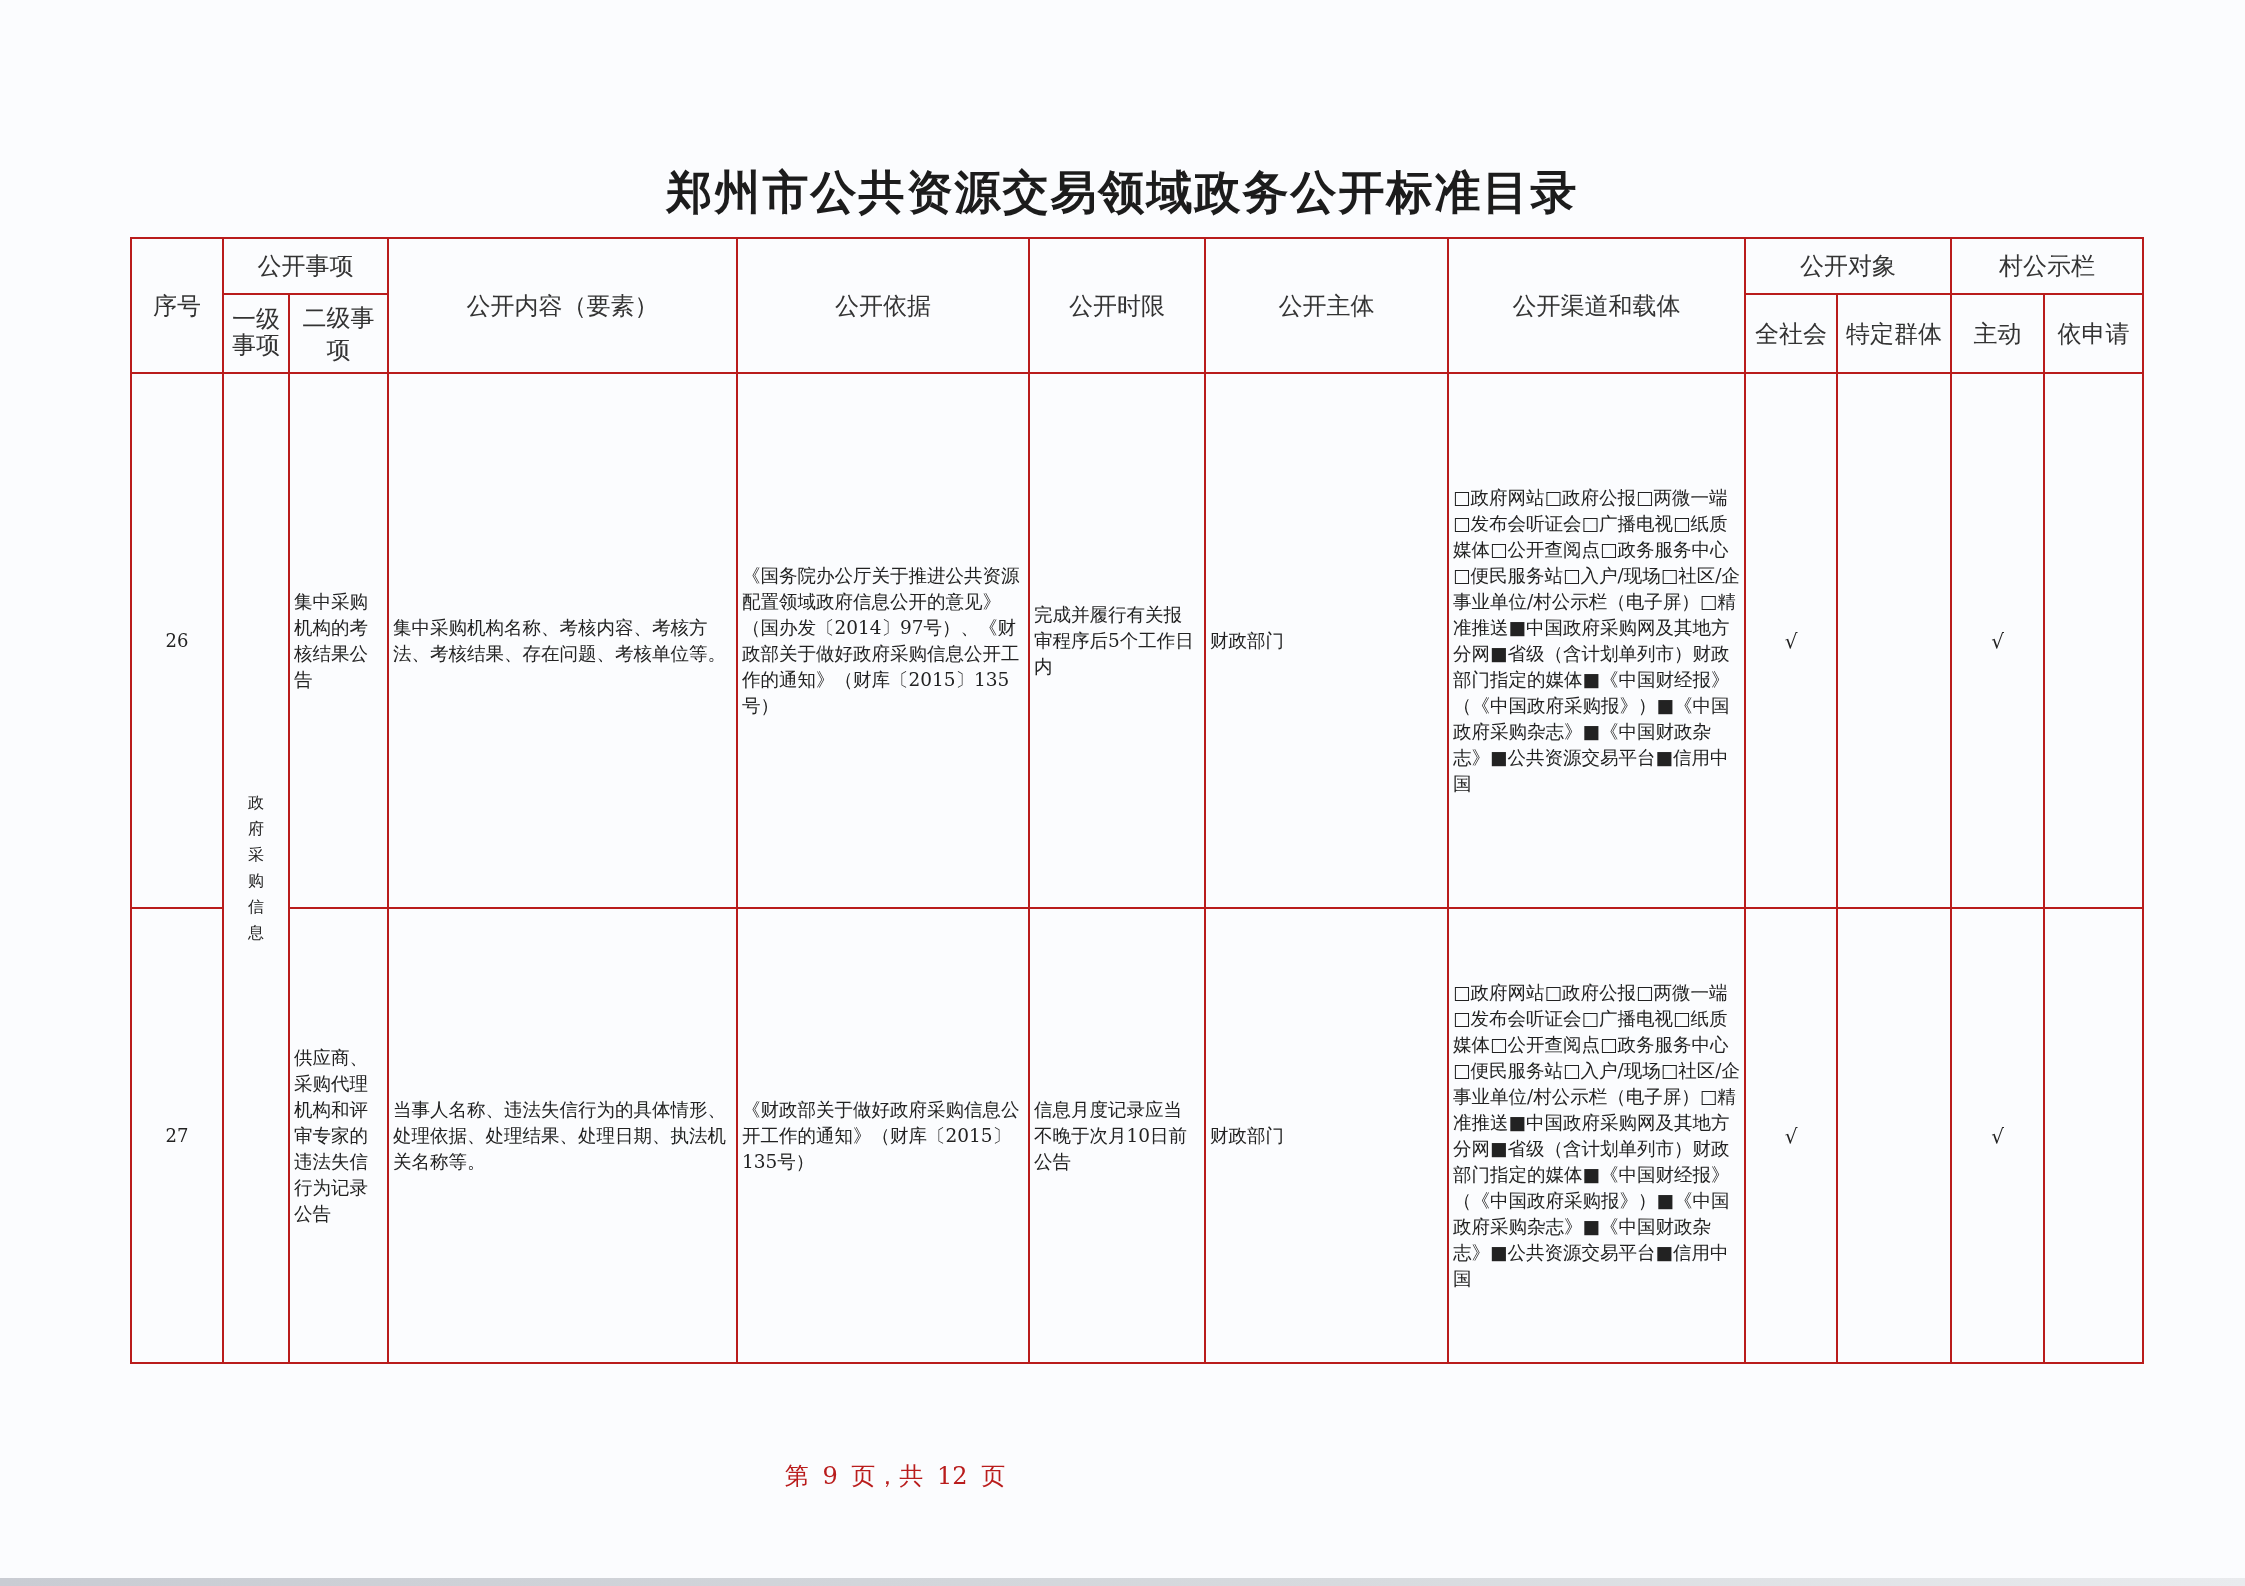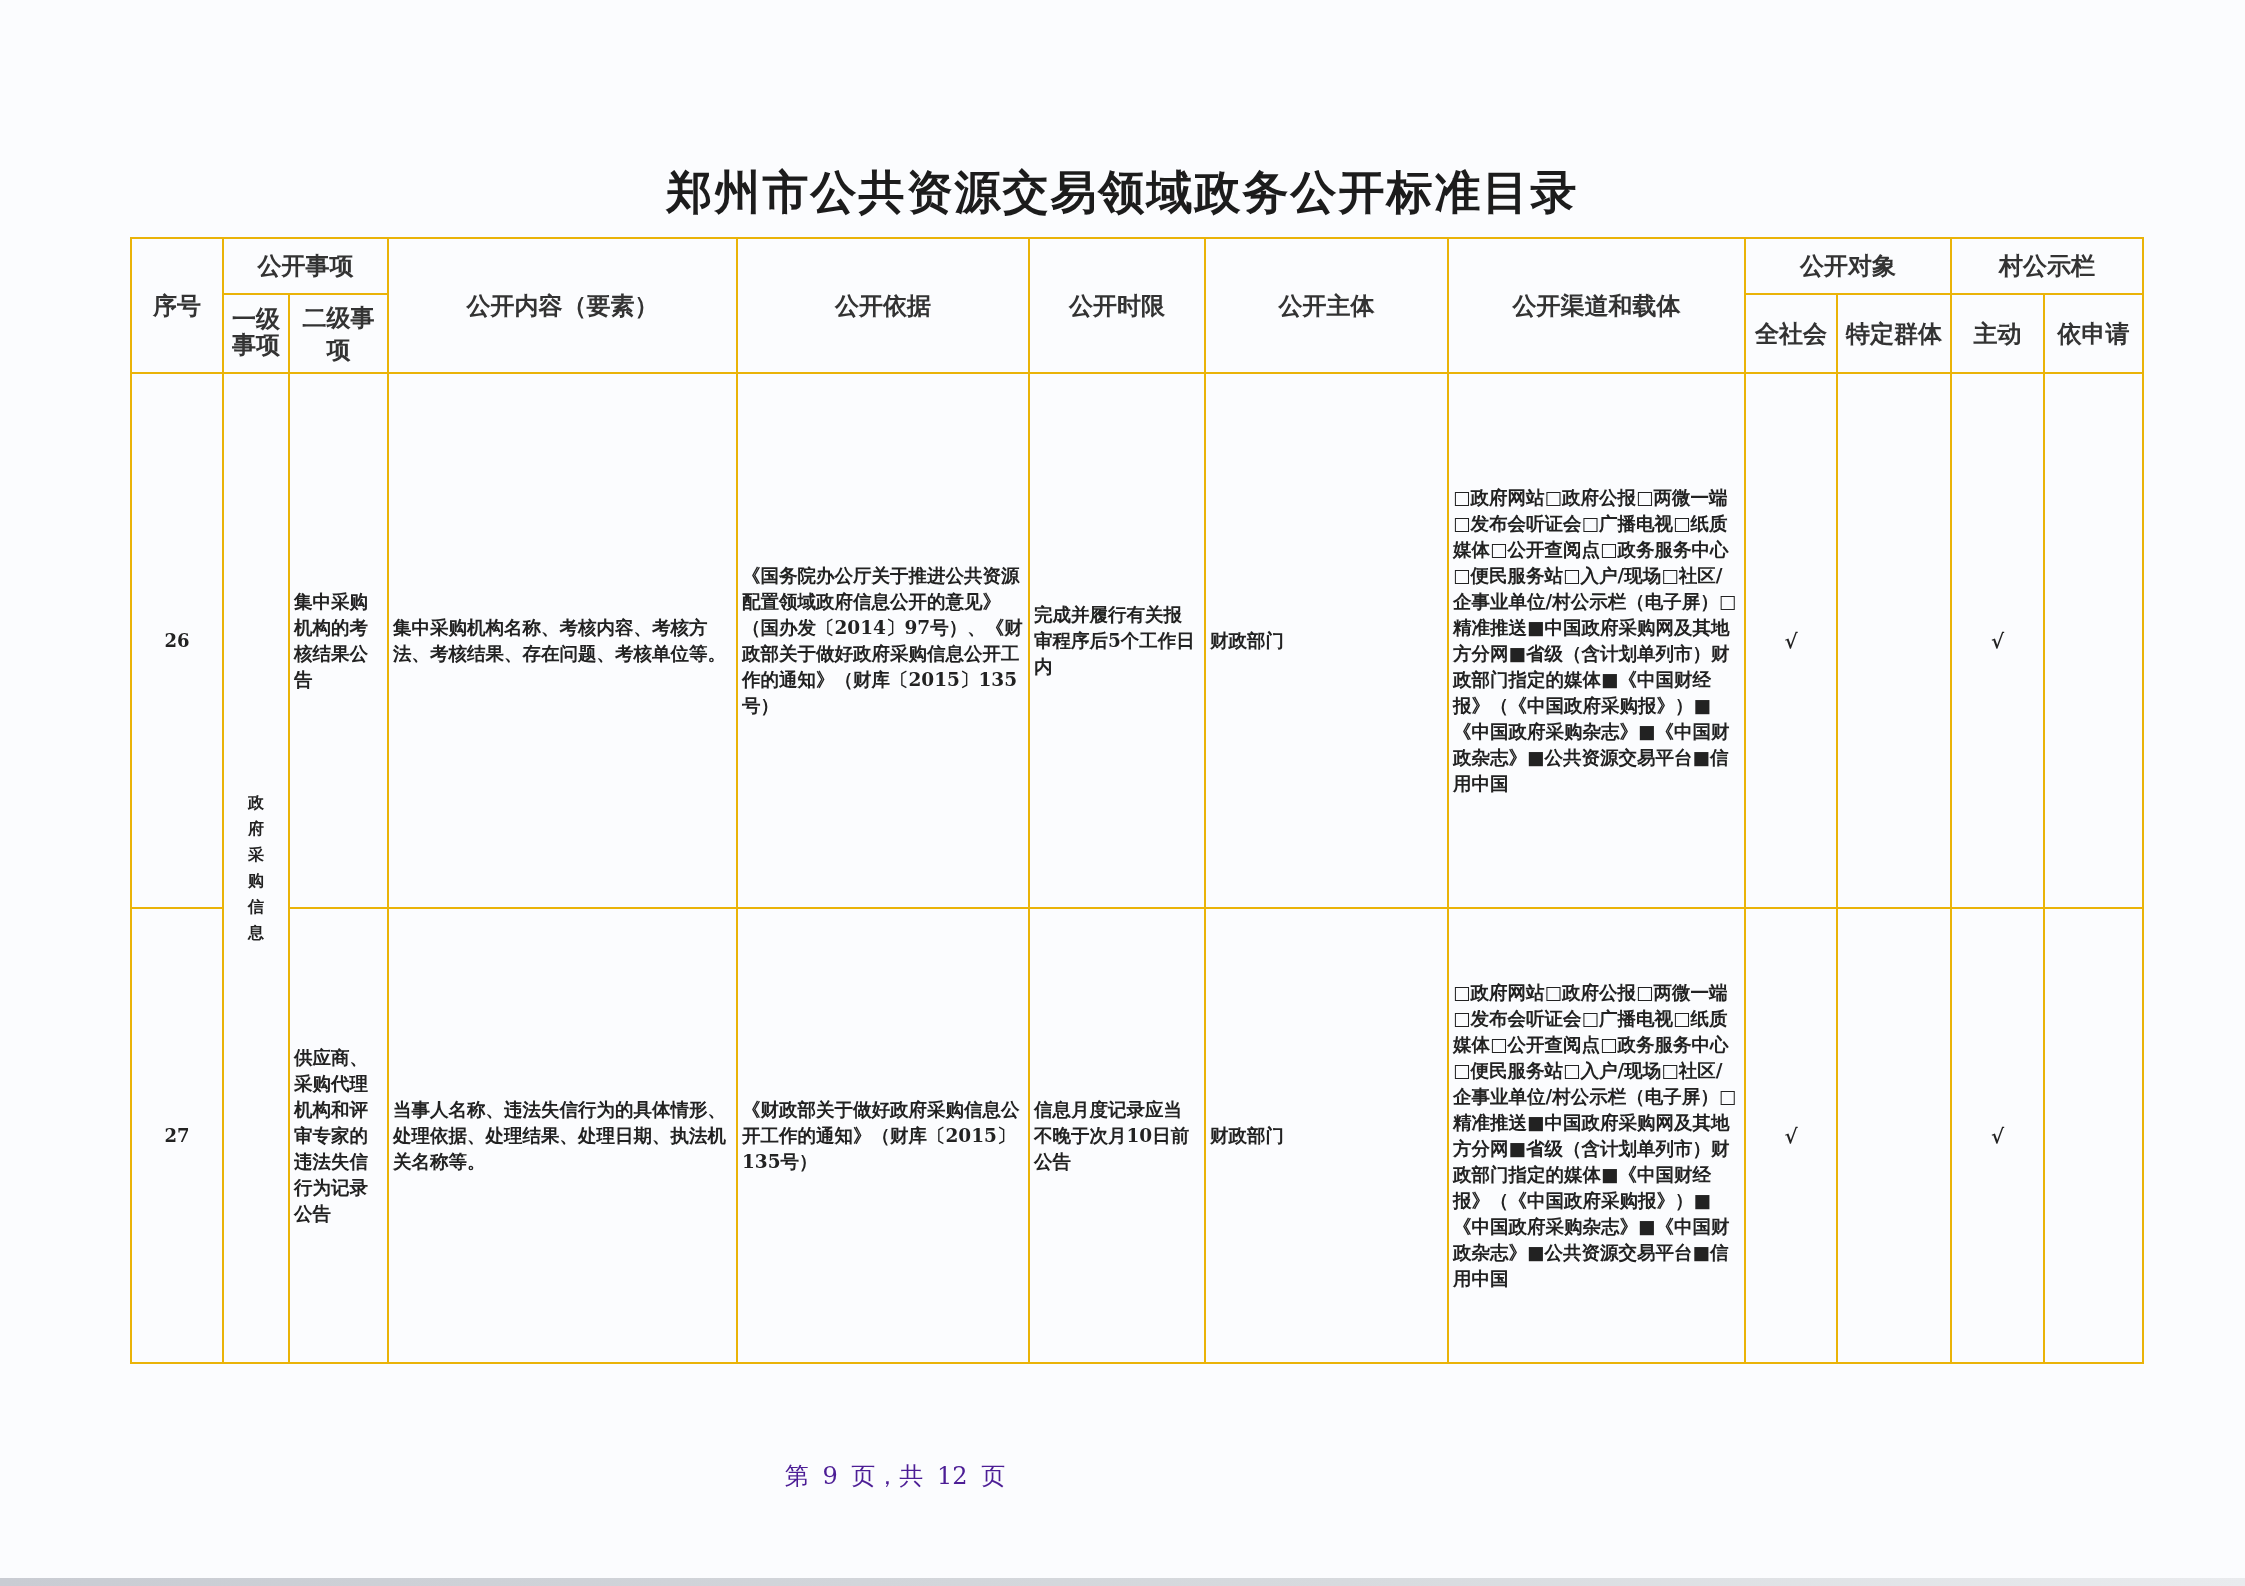--- a/index.html
+++ b/index.html
@@ -13,23 +13,23 @@
     position: absolute; left: 0; top: 162px; width: 2245px; text-align: center;
     font-family: "DejaVu Sans", sans-serif; font-weight: bold;
     font-size: 46px; letter-spacing: 2px; color: #1c1c1c;
   }
   table.grid {
     position: absolute; left: 130px; top: 237px;
     border-collapse: collapse; table-layout: fixed;
     width: 2012px;
   }
   table.grid td, table.grid th {
-    border: 2px solid #eab308;
+    border: 2px solid #b91c1c;
     padding: 0;
-    font-weight: bold;
+    font-weight: normal;
   }
   th {
     font-family: "DejaVu Sans", sans-serif;
     font-size: 24px; color: #333; text-align: center; vertical-align: middle;
   }
   td {
     font-family: "DejaVu Serif", serif;
     font-size: 18.5px; line-height: 26px; color: #222;
     vertical-align: middle; text-align: left;
     padding: 0 4px !important;
@@ -38,21 +38,21 @@
   td.c { text-align: center; }
   td.num { text-align: center; font-size: 18px; }
   td.vert {
     text-align: center; font-size: 16px; line-height: 26px;
     width: 1em;
   }
   .vtext { display: inline-block; width: 22px; word-break: break-all; line-height: 26px; }
   .check { font-size: 20px; }
   .footer {
     position: absolute; left: 0; top: 1460px; width: 1790px; text-align: center;
-    font-family: "DejaVu Serif", serif; font-size: 24px; color: #4c1d95;
+    font-family: "DejaVu Serif", serif; font-size: 24px; color: #b91c1c;
     word-spacing: 6px;
   }
   .scanstrip {
     position: absolute; left: 0; top: 1578px; width: 2245px; height: 8px;
     background: linear-gradient(90deg, #c9ccd3 0%, #d7dade 60%, #e9ebee 100%);
   }
 </style>
 </head>
 <body>
 

